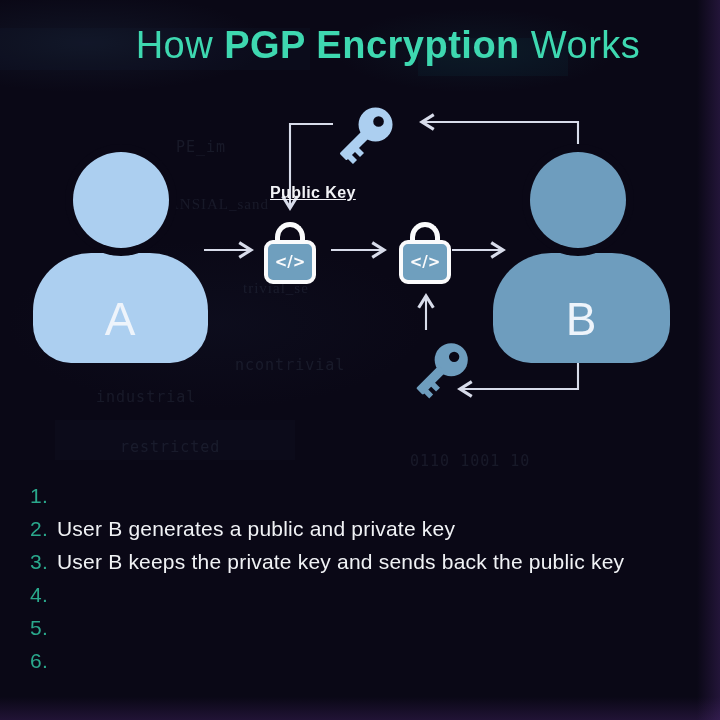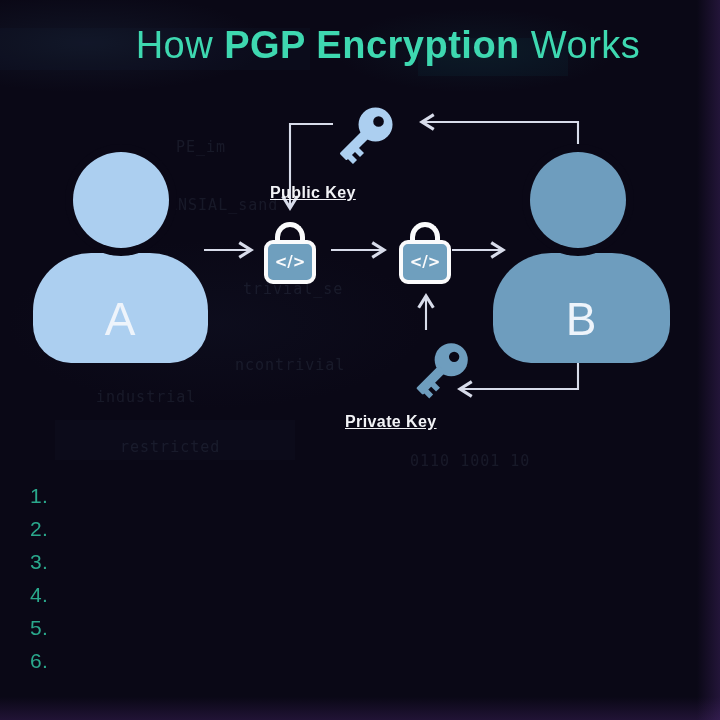--- a/index.html
+++ b/index.html
@@ -87,22 +87,22 @@
 </head>
 <body>
 
 <div class="canvas">
 
   <div class="bg-block" style="left:0;top:28px;width:310px;height:42px;background:rgba(34,52,82,0.10);"></div>
   <div class="bg-block" style="left:418px;top:38px;width:150px;height:38px;background:rgba(20,88,98,0.10);"></div>
   <div class="bg-block" style="left:55px;top:420px;width:240px;height:40px;background:rgba(26,34,60,0.14);"></div>
 
   <span class="bg-frag" style="left:176px;top:138px;">PE_im</span>
-  <span class="bg-frag" style="left:168px;top:196px;">ANSIAL_sand</span>
-  <span class="bg-frag" style="left:243px;top:280px;">trivial_se</span>
+  <span class="bg-frag" style="left:168px;top:196px;font-family:Liberation Serif, serif;">ANSIAL_sand</span>
+  <span class="bg-frag" style="left:243px;top:280px;font-family:Liberation Serif, serif;">trivial_se</span>
   <span class="bg-frag" style="left:235px;top:356px;">ncontrivial</span>
   <span class="bg-frag" style="left:96px;top:388px;">industrial</span>
   <span class="bg-frag" style="left:120px;top:438px;">restricted</span>
   <span class="bg-frag" style="left:410px;top:452px;">0110 1001 10</span>
 
   <div class="title"><span>How </span><span class="bold">PGP Encryption</span><span> Works</span></div>
 
   <svg class="arrows" viewBox="0 0 720 720">
     <defs>
       <marker id="arr" markerWidth="10" markerHeight="10" refX="6.6" refY="4.5" orient="auto">
@@ -150,21 +150,20 @@
 
   <svg class="keysvg" style="left:401px;top:334px;" width="76" height="76" viewBox="0 0 110 110">
     <g transform="rotate(45 55 55)" fill="#6e9dbe">
       <circle cx="55" cy="30" r="24"></circle>
       <rect x="48" y="48" width="14" height="47" rx="2"></rect>
       <rect x="60" y="70" width="12" height="8"></rect>
       <rect x="60" y="84" width="12" height="8"></rect>
       <circle cx="55" cy="24" r="7.5" fill="#0a0816"></circle>
     </g>
   </svg>
-  <div class="io-label" style="left:345px;top:413px;">Private Key</div>
 
   <div class="lock" style="left:264px;top:222px;">
     <div class="shackle"></div>
     <div class="lock-body">
       <span class="code-sym">&lt;/&gt;</span>
     </div>
   </div>
 
   <div class="lock" style="left:399px;top:222px;">
     <div class="shackle"></div>
@@ -172,23 +171,25 @@
       <span class="code-sym">&lt;/&gt;</span>
     </div>
   </div>
 
   <div class="steps">
     <div class="step-row">
       <span class="step-num">1.</span>
     </div>
     <div class="step-row">
       <span class="step-num">2.</span>
+      <span class="step-text">User B generates a public and private key</span>
     </div>
     <div class="step-row">
       <span class="step-num">3.</span>
+      <span class="step-text">User B keeps the private key and sends back the public key</span>
     </div>
     <div class="step-row">
       <span class="step-num">4.</span>
     </div>
     <div class="step-row">
       <span class="step-num">5.</span>
     </div>
     <div class="step-row">
       <span class="step-num">6.</span>
     </div>

